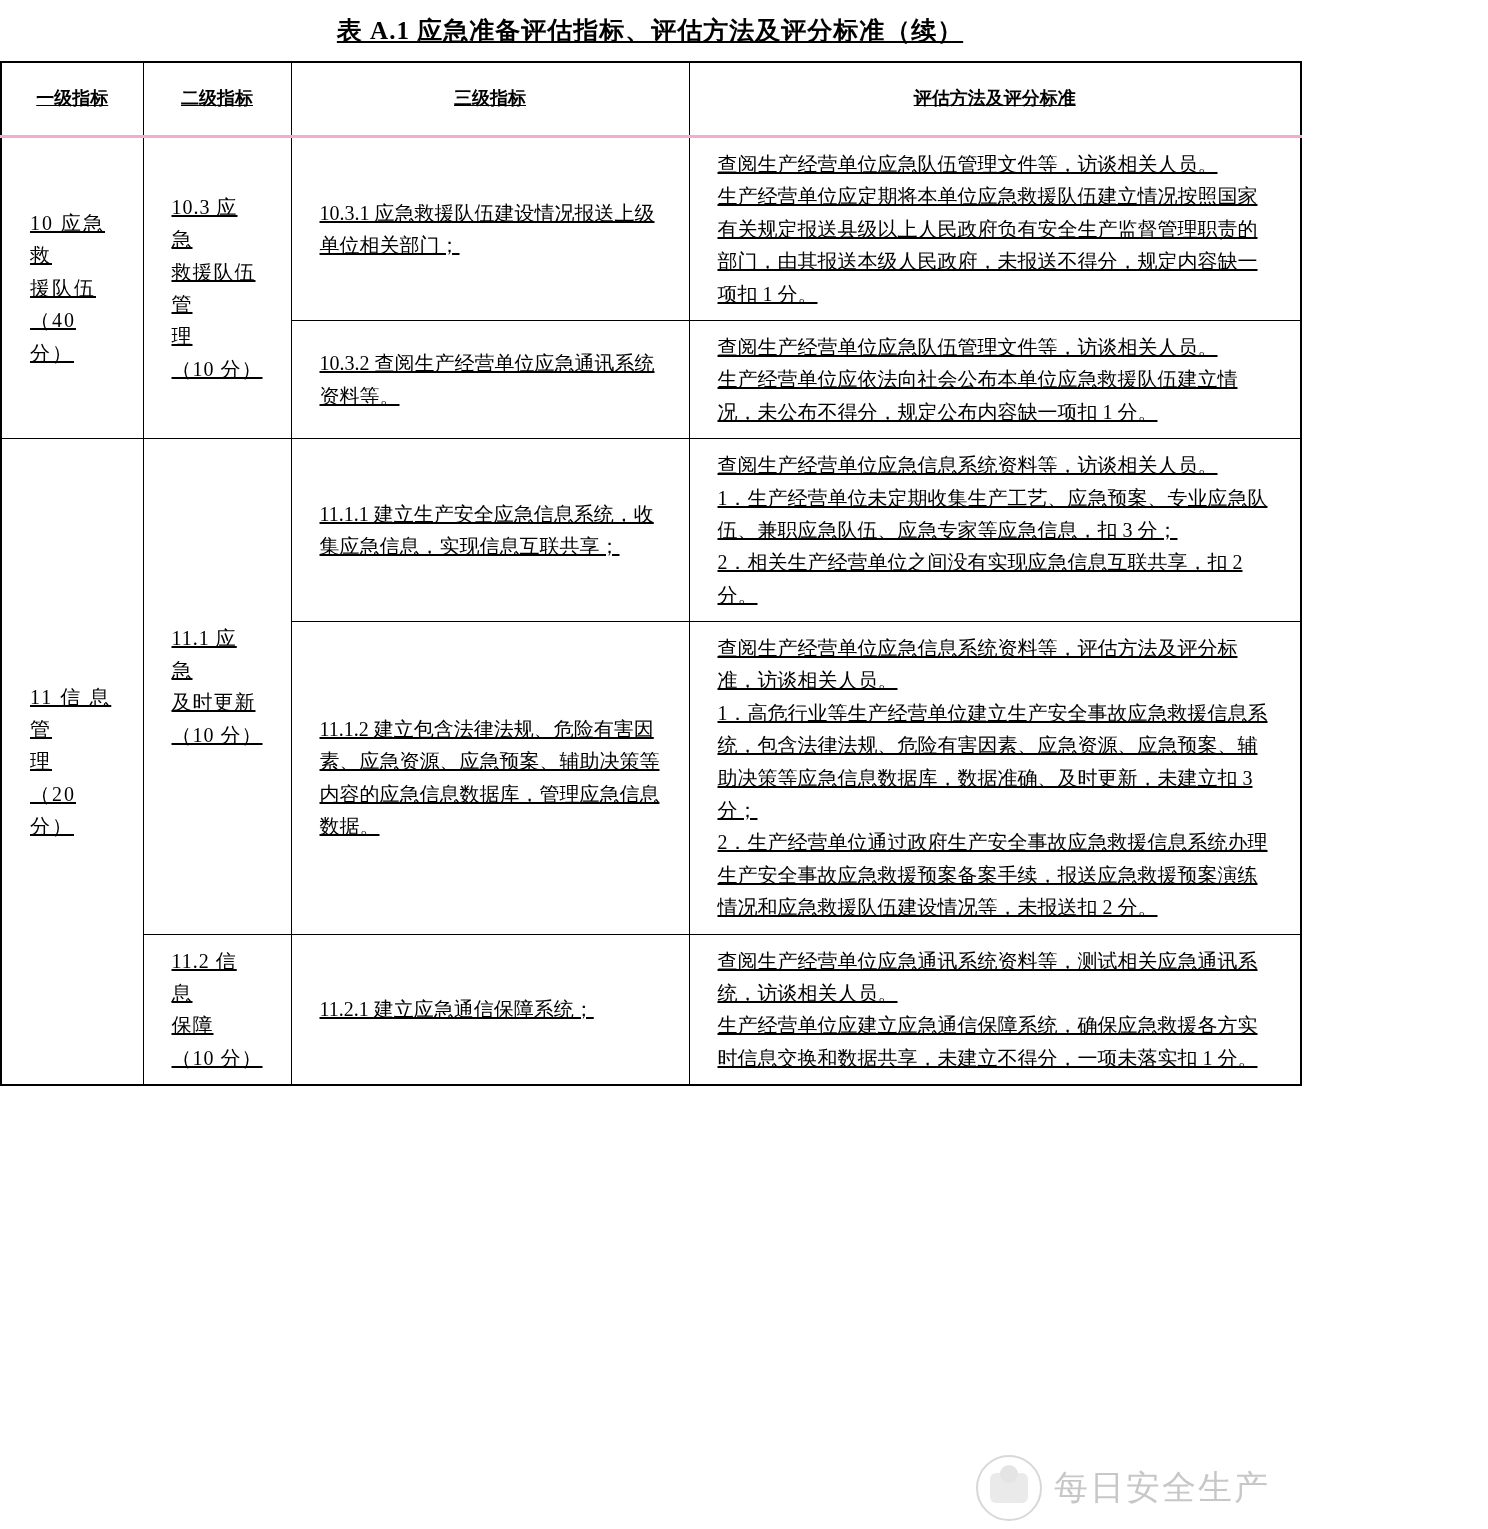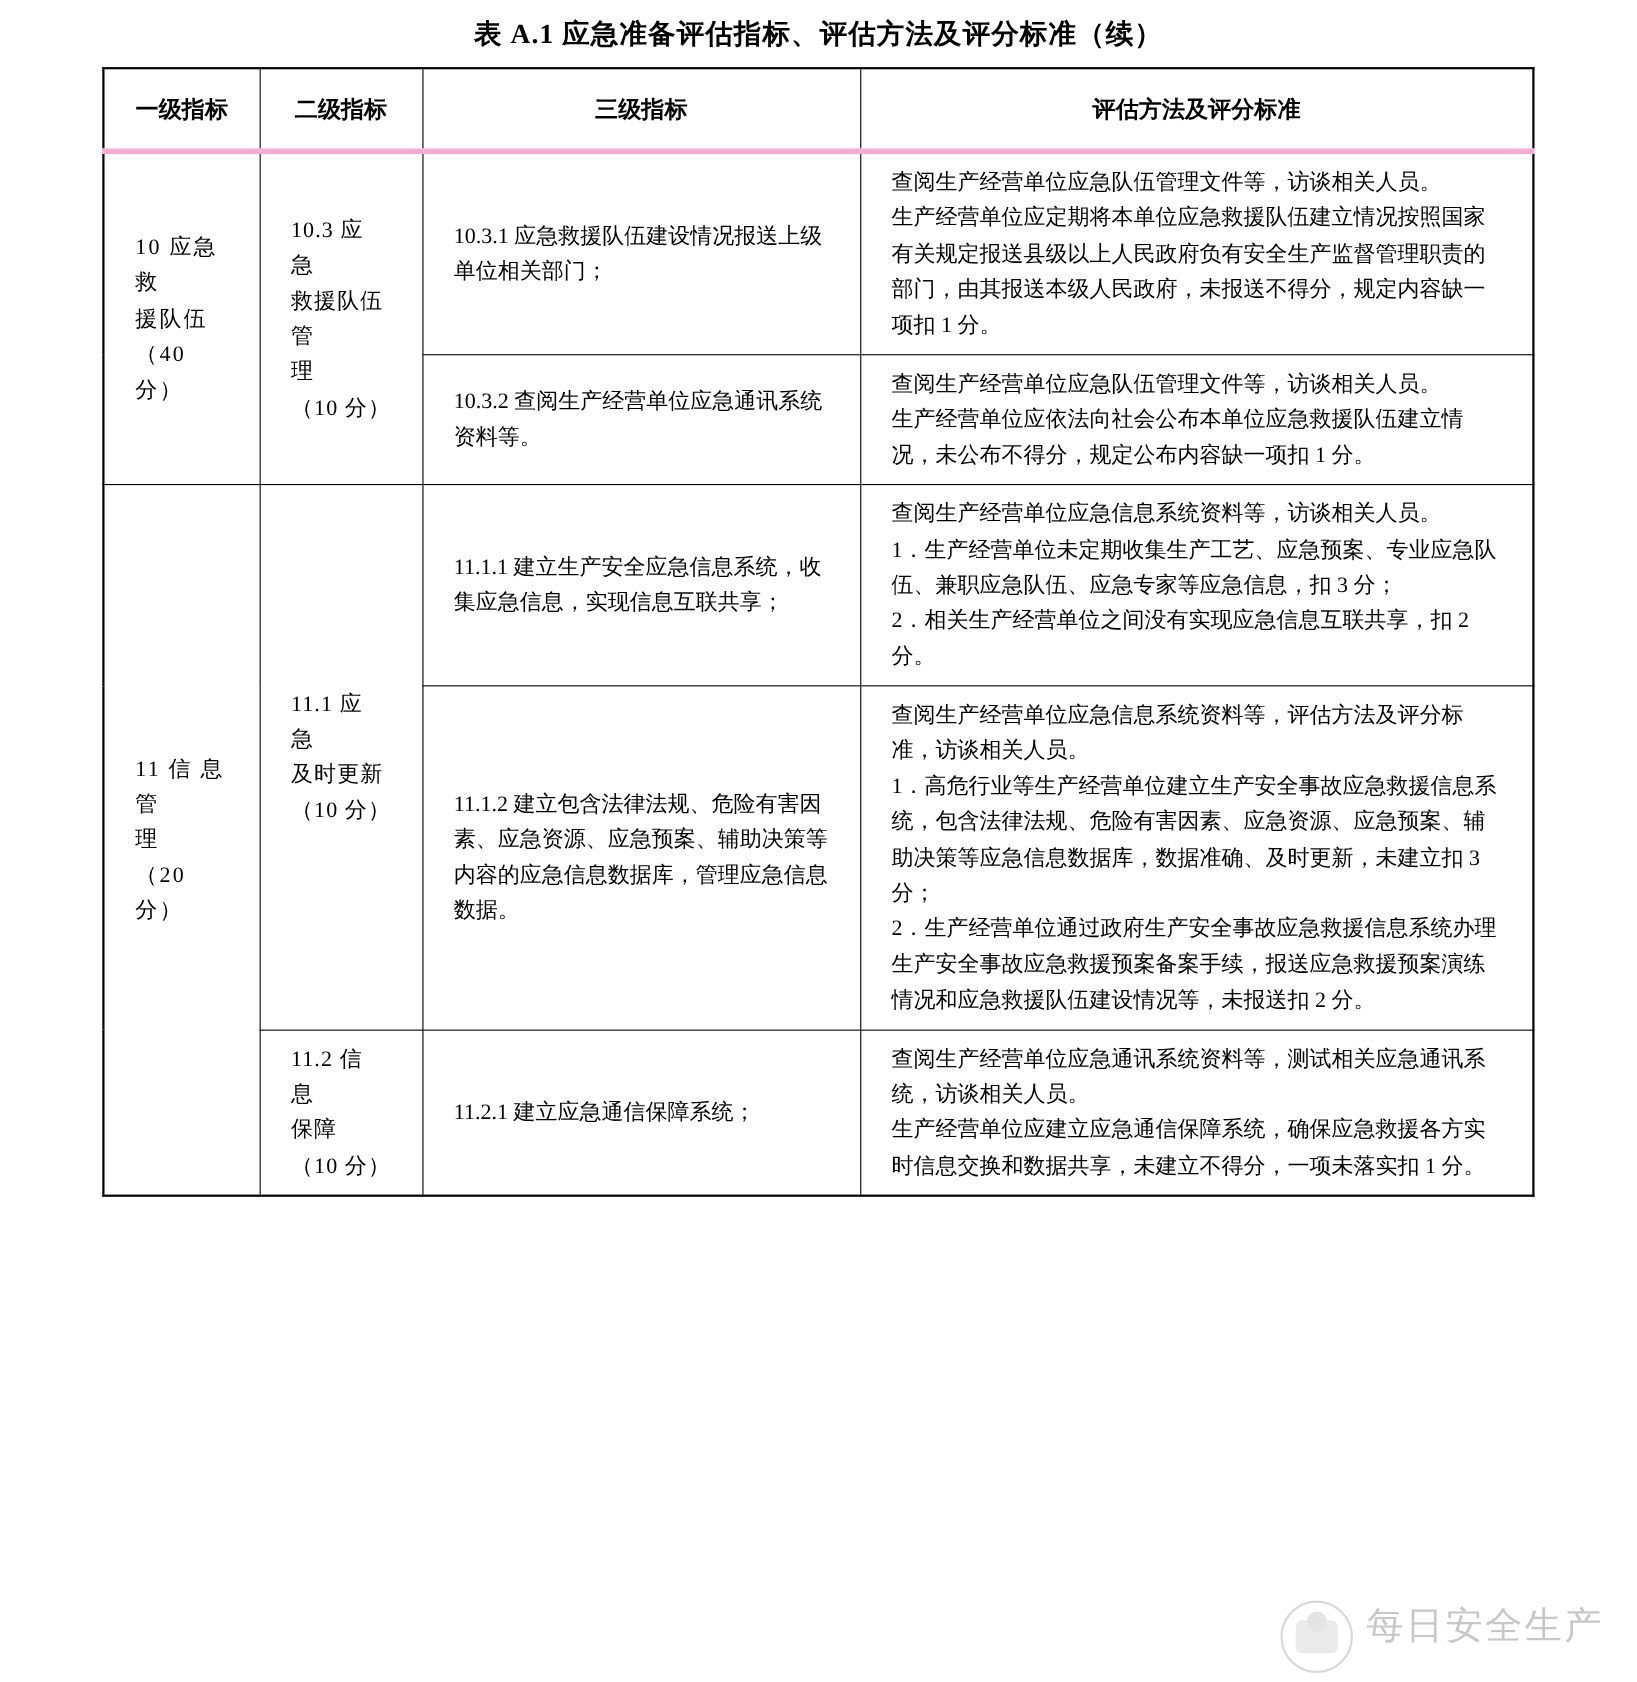--- a/index.html
+++ b/index.html
@@ -10,23 +10,24 @@
   body {
     width: 1488px;
     height: 1529px;
     font-family: "Liberation Serif", serif;
     color: #000000;
     position: relative;
     overflow: hidden;
   }
   .page {
     position: relative;
-    width: 1488px;
+    width: 1300px;
     height: 1529px;
     box-sizing: border-box;
+    text-decoration: underline;
   }
   .doc-title {
     text-align: center;
     font-size: 25px;
     font-weight: bold;
     letter-spacing: 1px;
     padding-top: 14px;
     padding-bottom: 14px;
     font-family: "Liberation Serif", serif;
   }
@@ -41,24 +42,24 @@
     border: 1px solid #000;
     vertical-align: middle;
     padding: 10px 28px;
     font-size: 20px;
     line-height: 1.62;
     font-family: "Liberation Serif", serif;
   }
   table.assess thead th {
     text-align: center;
     font-weight: bold;
-    font-size: 21px;
+    font-size: 18px;
     height: 56px;
     padding: 8px 6px;
-    border-bottom: 5px solid #f9a8d4;
+    border-bottom: 3px solid #f9a8d4;
   }
   col.c1 { width: 142px; }
   col.c2 { width: 148px; }
   col.c3 { width: 398px; }
   col.c4 { width: 612px; }
 
   td.lvl1 {
     text-align: left;
     font-size: 21px;
     letter-spacing: 2px;
@@ -82,21 +83,21 @@
     font-size: 20px;
   }
   .cellline { display: block; }
 
   
   .watermark {
     position: absolute;
     right: 30px;
     bottom: 8px;
     display: flex;
-    align-items: flex-start;
+    align-items: center;
     gap: 12px;
     opacity: 0.55;
     pointer-events: none;
   }
   .wm-logo {
     width: 62px;
     height: 62px;
     border-radius: 50%;
     background: #ffffff;
     border: 2px solid #b9b9b9;

